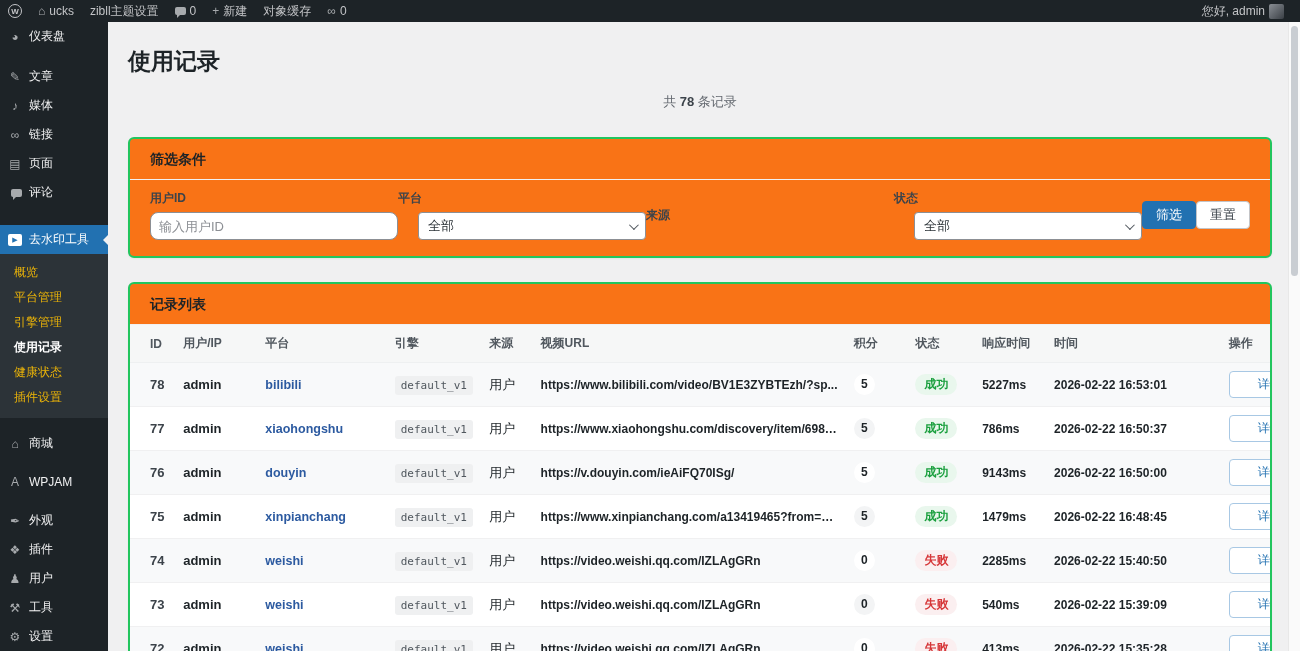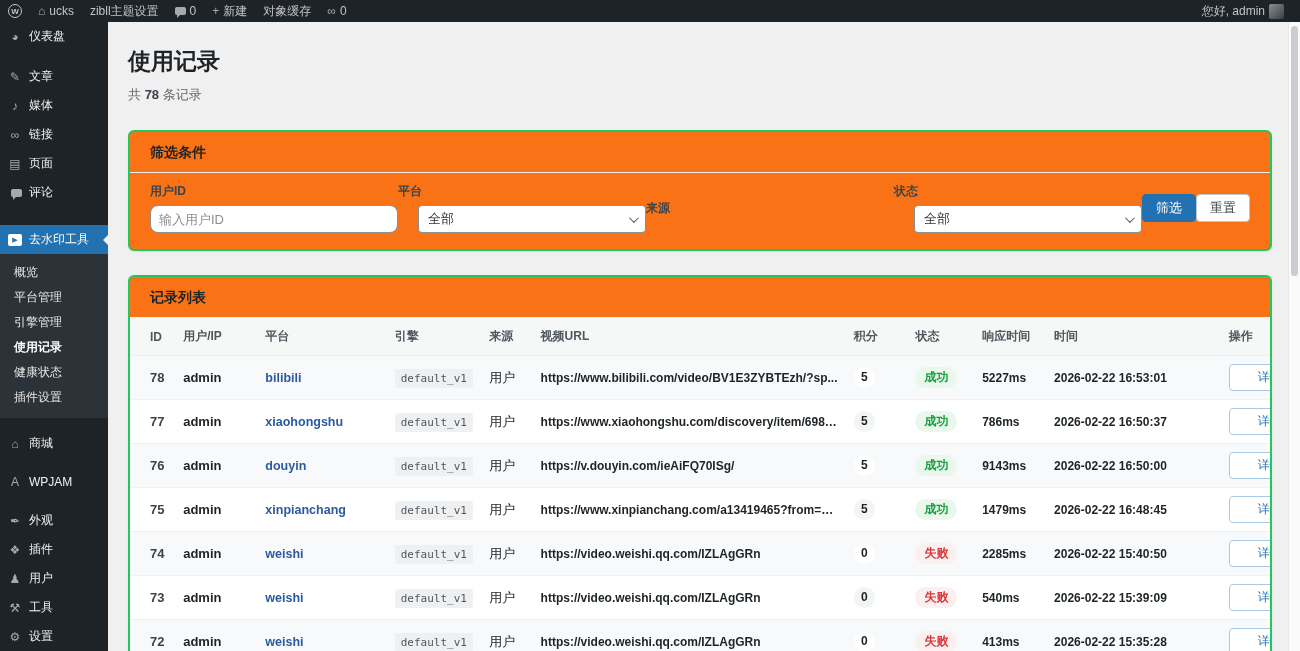--- a/index.html
+++ b/index.html
@@ -45,32 +45,32 @@
   .menu-item .mi-ico { width: 14px; text-align: center; color: #a7aaad; font-size: 12px; flex: 0 0 14px; }
   .menu-item.gap-top { margin-top: 11px; }
   .menu-item.active { background: #2271b1; color: #fff; margin-top: 18px; }
   .menu-item.active::after {
     content: ""; position: absolute; right: 0; top: 50%; transform: translateY(-50%);
     border: 5px solid transparent; border-right-color: #f0f0f1;
   }
   .wm-icon { width: 14px; height: 12px; background: #fff; border-radius: 2px; display: inline-flex; align-items: center; justify-content: center; flex: 0 0 14px; }
   .wm-icon .wm-play { color: #2271b1; font-size: 7px; line-height: 1; }
   .submenu { background: #2c3338; padding: 6px 0 8px 0; }
-  .submenu-item { padding: 4px 8px 4px 14px; color: #e5e5e5; cursor: pointer; font-size: 12px; }
+  .submenu-item { padding: 4px 8px 4px 14px; color: #eab308; cursor: pointer; font-size: 12px; }
   .submenu-item.current { color: #fff; font-weight: 700; }
   .mi-bubble { width: 11px; height: 8px; background: #a7aaad; border-radius: 2px; position: relative; display: inline-block; margin-left: 2px; }
   .mi-bubble::after { content: ""; position: absolute; left: 2px; bottom: -3px; border: 3px solid transparent; border-top-color: #a7aaad; border-left-color: #a7aaad; }
 
   
   .content {
     margin-left: 108px; margin-top: 22px; padding: 24px 28px 0 20px;
     height: 629px; overflow: hidden;
   }
   .page-title { font-size: 23px; font-weight: 600; color: #1d2327; }
-  .page-sub { margin-top: 9px; font-size: 13px; color: #646970; }
+  .page-sub { margin-top: 16px; font-size: 13px; color: #646970; text-align: center; }
   .page-sub b { color: #3c434a; }
 
   .card {
     background: #f97316; border-radius: 6px;
     box-shadow: 0 1px 2px rgba(0,0,0,0.05); border: 2px solid #22c55e;
   }
   .card-header {
     padding: 12px 20px 10px; font-size: 14px; font-weight: 700;
     border-bottom: 1px solid #f0f0f1; color: #1d2327;
   }

